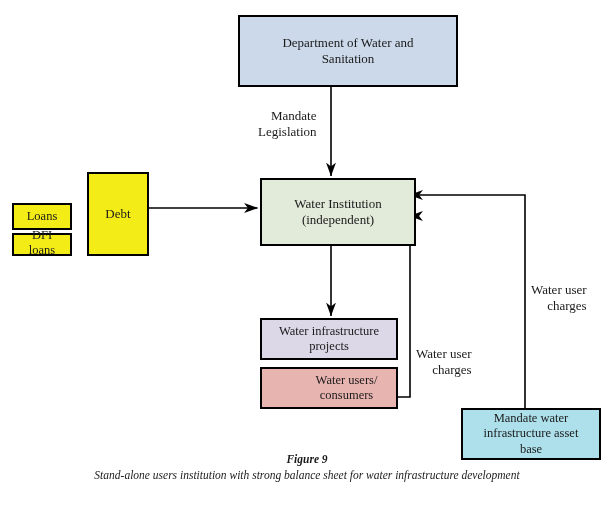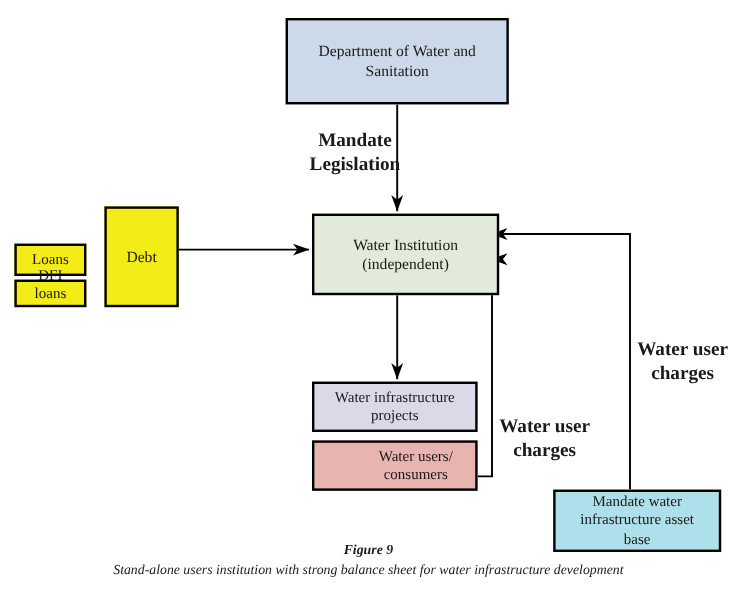--- a/index.html
+++ b/index.html
@@ -37,21 +37,21 @@
     text-align: center;
     line-height: 1.22;
     color: #1a1a1a;
     font-size: 12.5px;
     padding: 2px 4px;
   }
   .node-label { display: block; white-space: pre-line; }
 
   
   #node-dept {
-    left: 238px; top: 15px; width: 186px; height: 72px;
+    left: 238px; top: 15px; width: 220px; height: 72px;
     background: #ccd9ea;
     font-size: 13px;
   }
   #node-institution {
     left: 260px; top: 178px; width: 156px; height: 68px;
     background: #e2eada;
     font-size: 13px;
   }
   #node-debt {
     left: 68px; top: 172px; width: 62px; height: 84px;
@@ -66,21 +66,21 @@
   }
   #node-loans {
     left: 12px; top: 203px; width: 60px; height: 27px;
     background: #f4ec16;
     font-size: 12.5px;
   }
   #node-dfi {
     left: 12px; top: 233px; width: 60px; height: 23px;
     background: #f4ec16;
     font-size: 12.5px;
-    align-items: flex-end;
+    align-items: center;
     overflow: visible;
   }
   #node-dfi .node-label {
     margin-top: -3px;
   }
   #node-projects {
     left: 260px; top: 318px; width: 138px; height: 42px;
     background: #ddd8e8;
     font-size: 12.5px;
   }
@@ -91,26 +91,25 @@
     padding-left: 39px;
   }
   #node-assetbase {
     left: 461px; top: 408px; width: 140px; height: 52px;
     background: #ade0ea;
     font-size: 12.5px;
   }
 
   .edge-label {
     position: absolute;
-    font-size: 16px;
+    font-size: 13px;
     color: #1a1a1a;
     line-height: 1.25;
     white-space: pre-line;
-    text-align: center;
-    font-weight: bold;
+    text-align: right;
   }
   #label-mandate { left: 258px; top: 108px; }
   #label-charges-inner { left: 416px; top: 346px; }
   #label-charges-outer { left: 531px; top: 282px; }
 
   #caption {
     position: absolute;
     left: 0;
     top: 453px;
     width: 614px;

